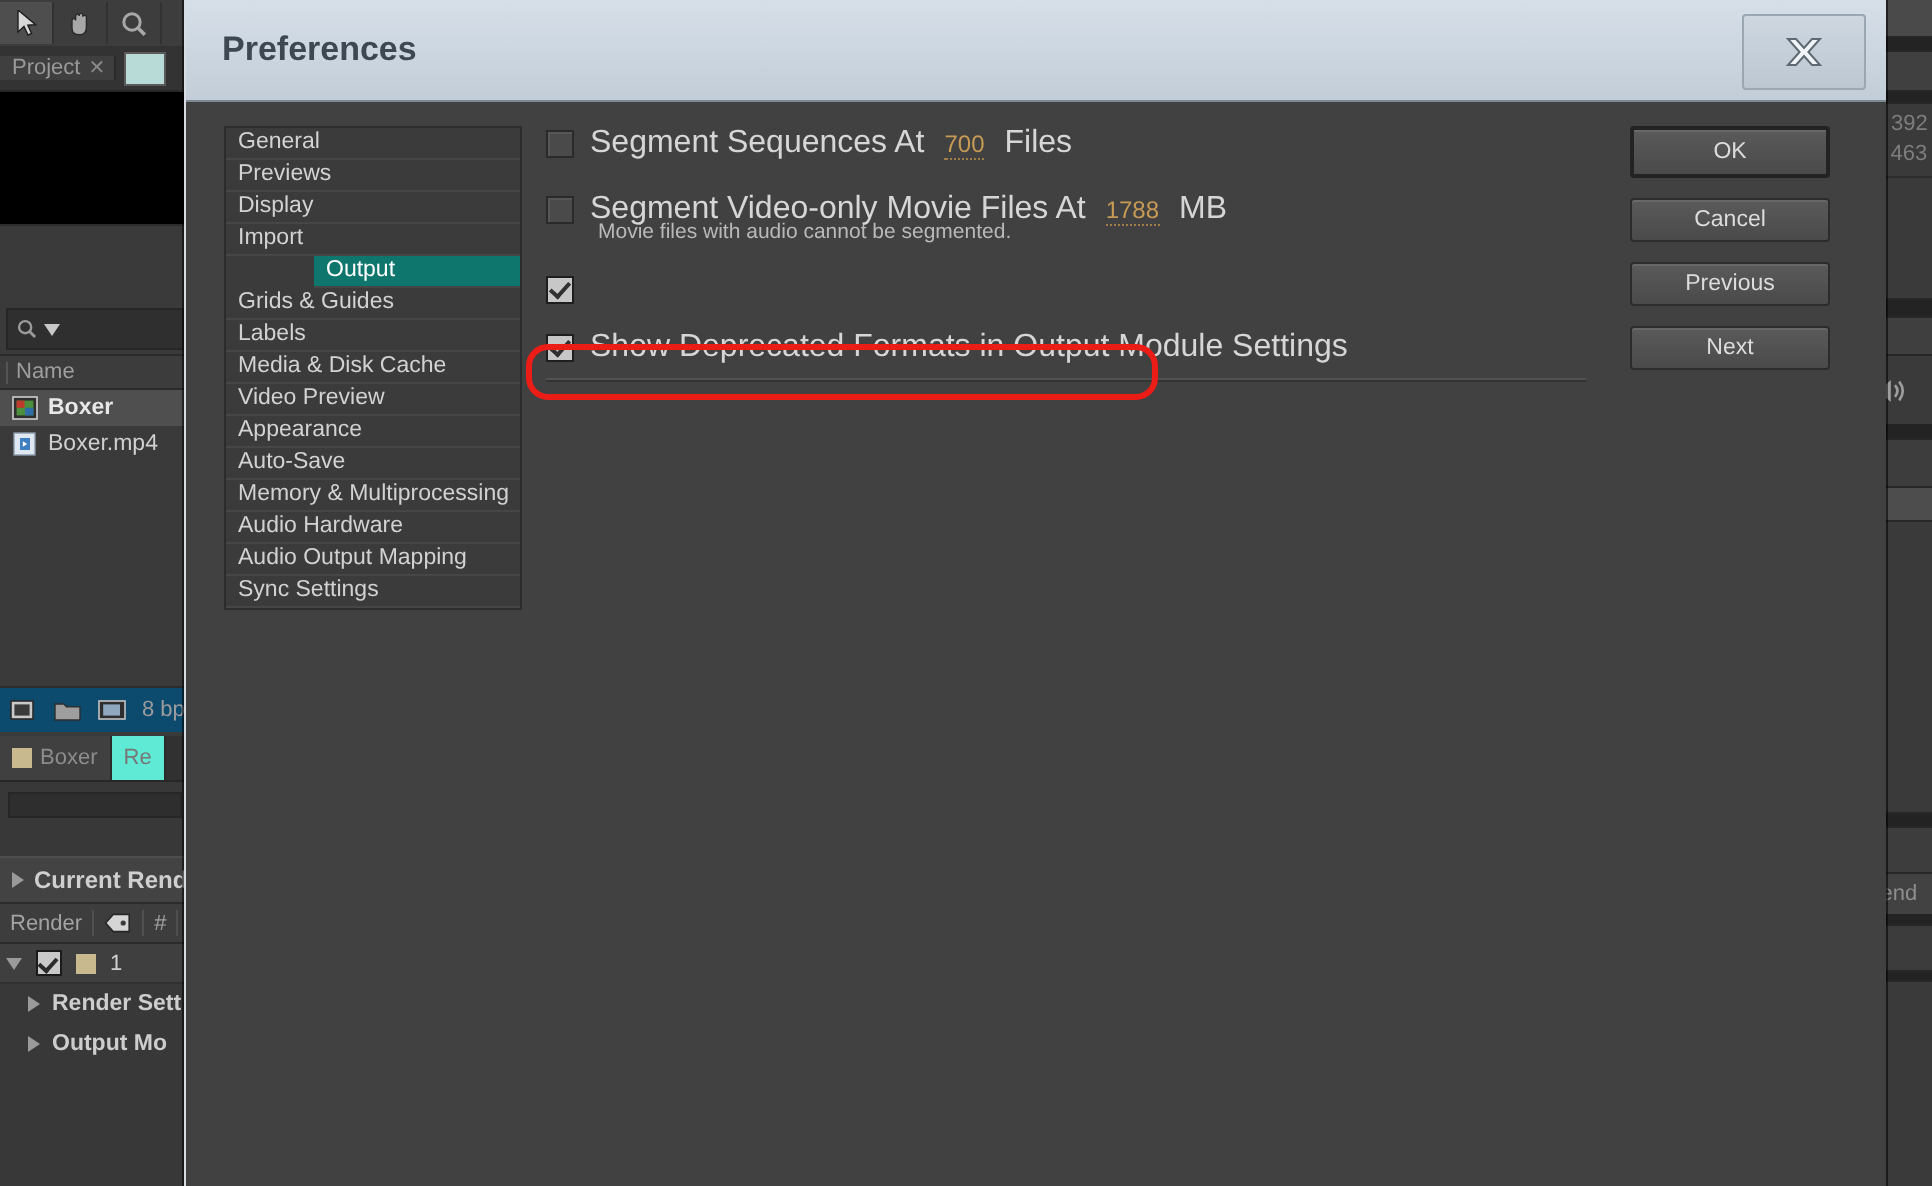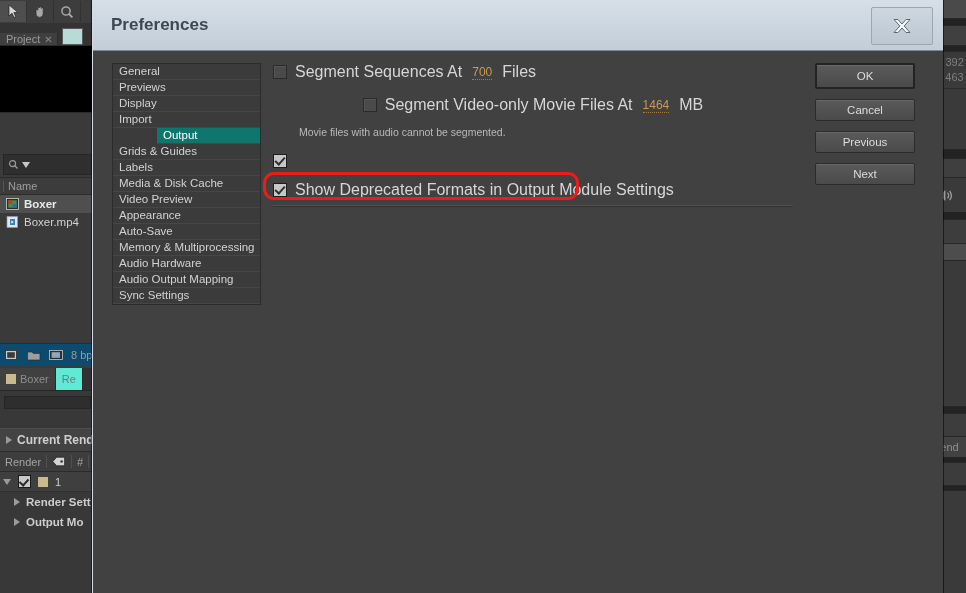--- a/index.html
+++ b/index.html
@@ -48,21 +48,21 @@
   .project-panel {
     position: absolute;
     left: 0; top: 23px;
     width: 95px; height: 345px;
     background: #3a3a3a;
   }
   .panel-tabbar {
     height: 22px;
     background: #333333;
     display: flex;
-    align-items: flex-end;
+    align-items: center;
     border-bottom: 1px solid #272727;
   }
   .panel-tab {
     display: flex; align-items: center;
     padding: 0 4px 0 6px;
     background: #3f3f3f;
     color: #9a9a9a;
     font-size: 11px;
     gap: 4px;
     border-right: 1px solid #2b2b2b;
@@ -341,21 +341,21 @@
     position: absolute;
     left: 180px; top: 12px; right: 150px;
   }
   .set-row {
     display: flex;
     align-items: center;
     gap: 8px;
     margin-bottom: 15px;
     position: relative;
   }
-  .set-row.tight { margin-bottom: 20px; justify-content: center; }
+  .set-row.tight { margin-bottom: 4px; }
   .cbox {
     width: 12px; height: 12px;
     background: #c7c7c7;
     border: 1px solid #1e1e1e;
     position: relative;
     flex: 0 0 auto;
   }
   .cbox.unchecked {
     background: #4a4a4a;
     border: 1px solid #2a2a2a;
@@ -641,21 +641,21 @@
       <div class="set-row">
         <span class="cbox unchecked"></span>
         <span class="set-label">Segment Sequences At</span>
         <span class="num-link">700</span>
         <span class="set-label">Files</span>
       </div>
 
       <div class="set-row tight">
         <span class="cbox unchecked"></span>
         <span class="set-label">Segment Video-only Movie Files At</span>
-        <span class="num-link">1464</span>
+        <span class="num-link">1788</span>
         <span class="set-label">MB</span>
       </div>
 
       <div class="hint">Movie files with audio cannot be segmented.</div>
 
       <div class="set-row" style="margin-bottom:13px">
         <span class="cbox checked"></span>
       </div>
 
       <div class="set-row" style="margin-bottom:0">

